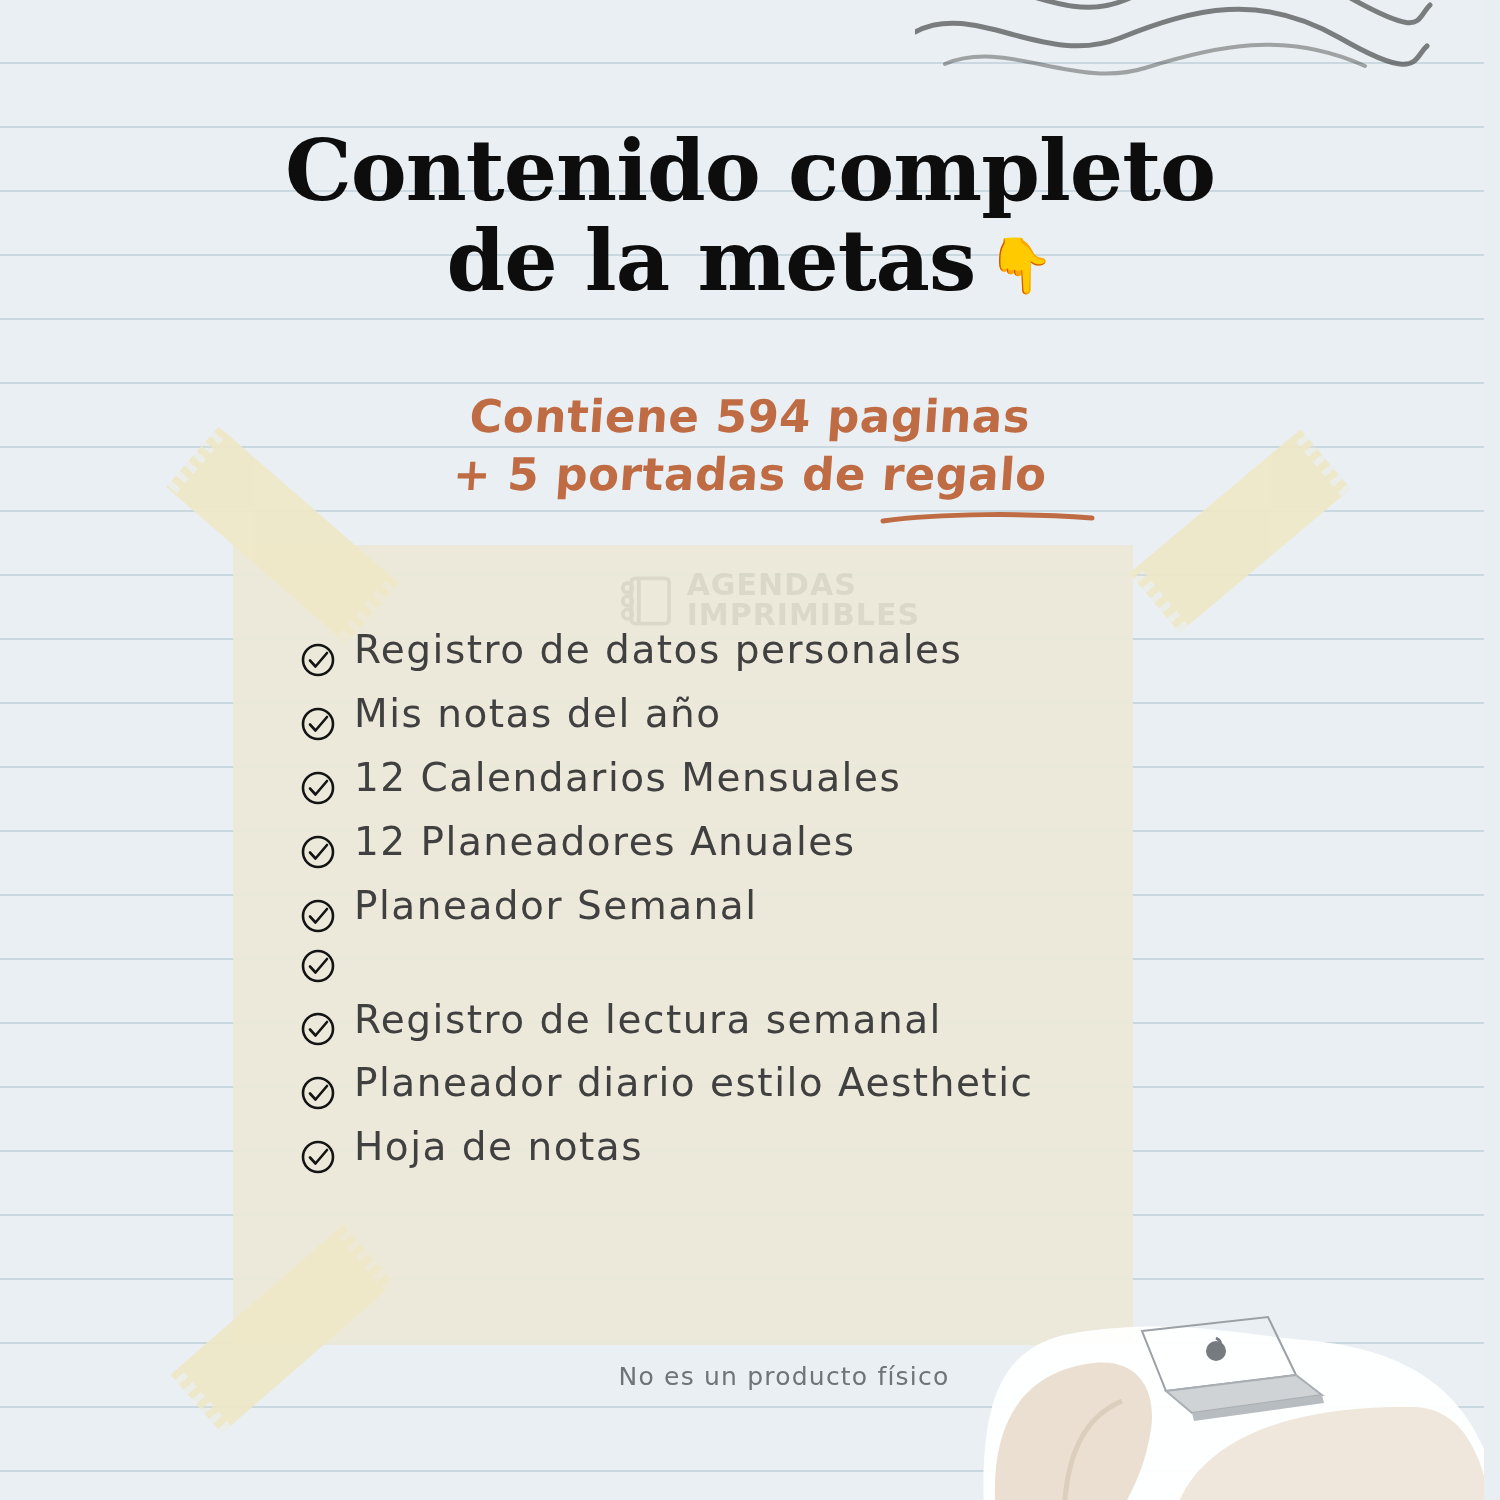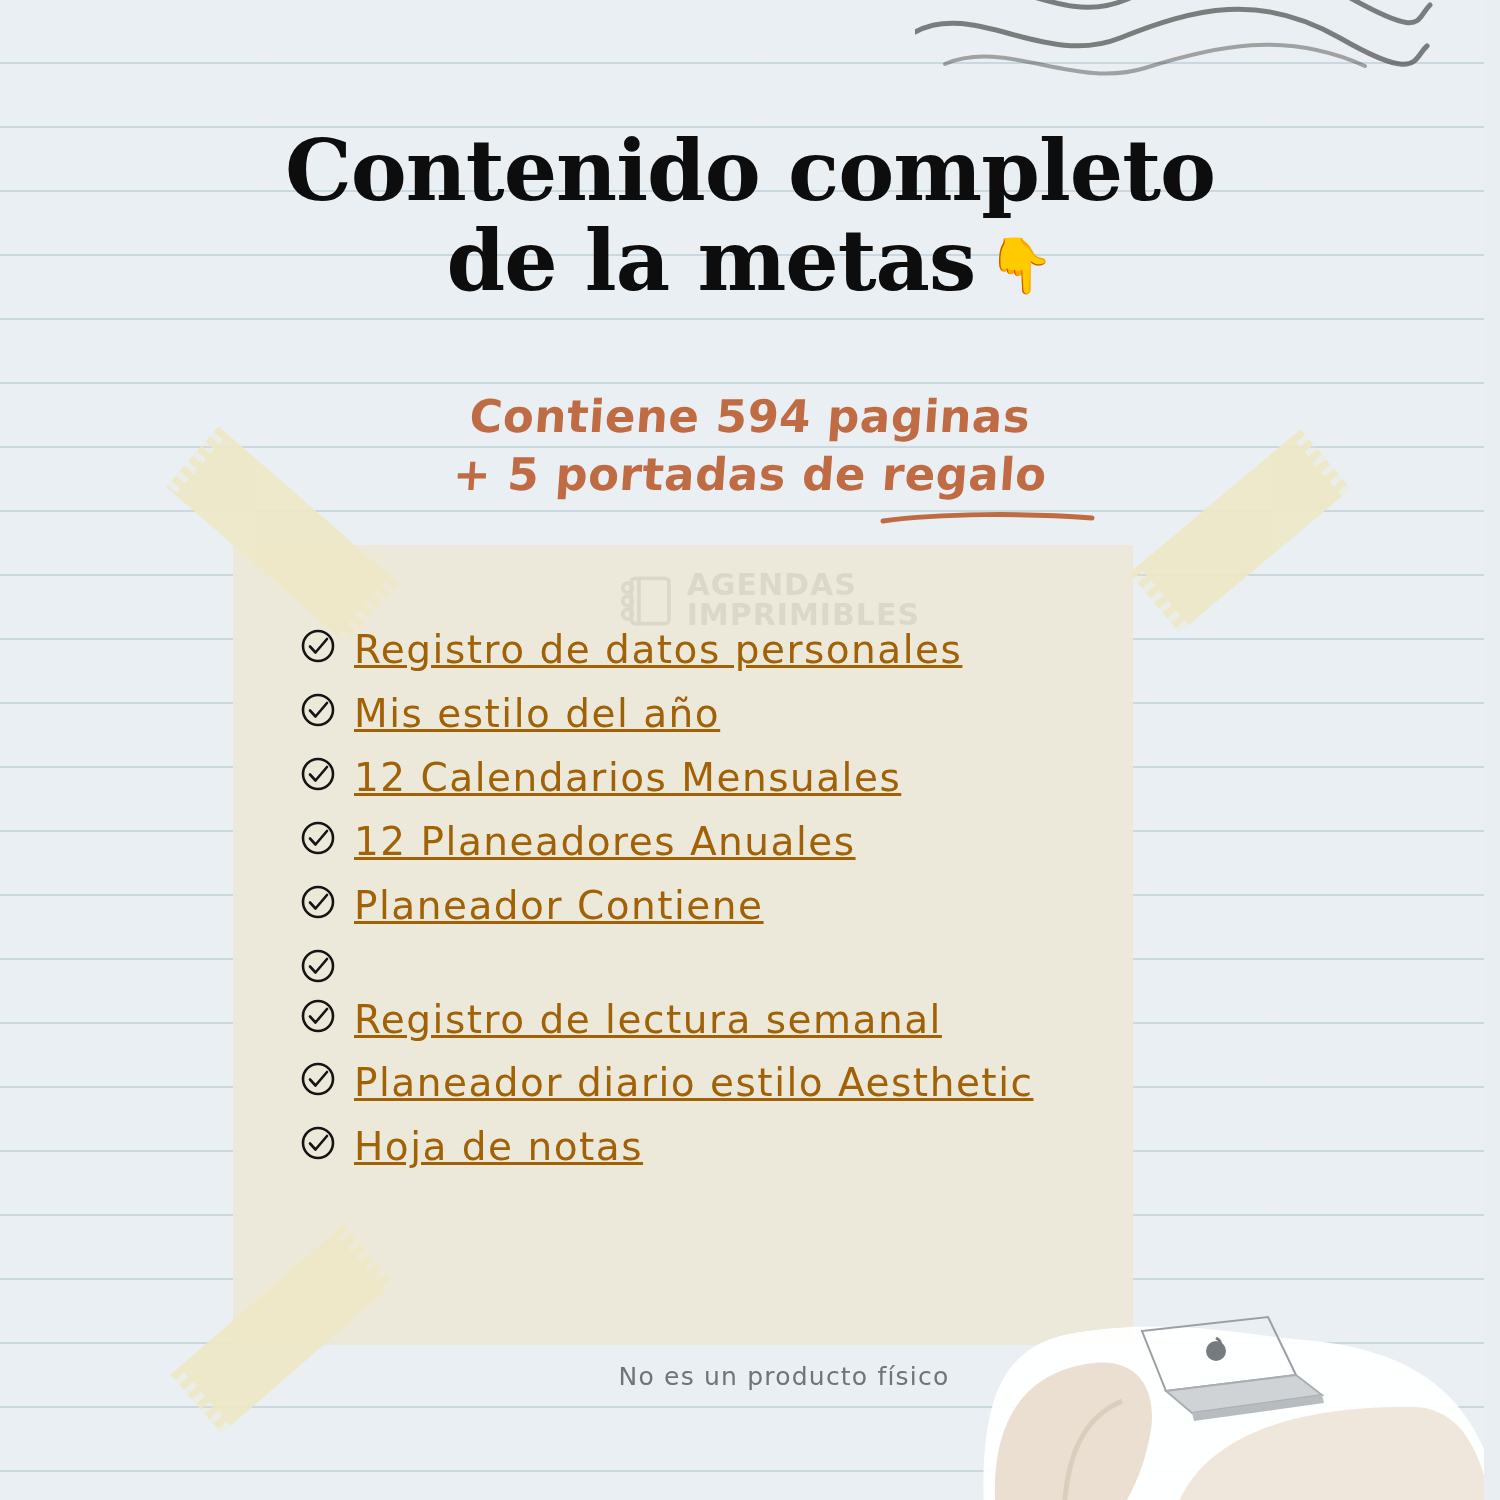--- a/index.html
+++ b/index.html
@@ -178,29 +178,28 @@
 
   
   #list {
     position: absolute;
     left: 300px;
     top: 625px;
     width: 860px;
   }
   .list-item {
     display: flex;
-    align-items: flex-start;
+    align-items: flex-end;
     gap: 18px;
     margin-bottom: 14px;
     font-family: "DejaVu Sans", sans-serif;
     font-size: 39px;
     letter-spacing: 1.5px;
-    color: #a16207;
+    color: #404040;
     line-height: 1.28;
-    text-decoration: underline;
   }
   .check-icon {
     flex: 0 0 auto;
     position: relative;
     top: 3px;
     width: 36px;
     height: 36px;
   }
   .item-label {
     white-space: nowrap;
@@ -283,42 +282,42 @@
         <circle cx="18" cy="18" r="15" stroke="#141414" stroke-width="2.6"></circle>
         <path d="M10 18.5 L15.5 24.5 L27 11" stroke="#141414" stroke-width="2.6" stroke-linecap="round" stroke-linejoin="round"></path>
       </svg>
       <span class="item-label">Registro de datos personales</span>
     </div>
     <div class="list-item">
       <svg class="check-icon" viewBox="0 0 36 36" fill="none">
         <circle cx="18" cy="18" r="15" stroke="#141414" stroke-width="2.6"></circle>
         <path d="M10 18.5 L15.5 24.5 L27 11" stroke="#141414" stroke-width="2.6" stroke-linecap="round" stroke-linejoin="round"></path>
       </svg>
-      <span class="item-label">Mis estilo del año</span>
+      <span class="item-label">Mis notas del año</span>
     </div>
     <div class="list-item">
       <svg class="check-icon" viewBox="0 0 36 36" fill="none">
         <circle cx="18" cy="18" r="15" stroke="#141414" stroke-width="2.6"></circle>
         <path d="M10 18.5 L15.5 24.5 L27 11" stroke="#141414" stroke-width="2.6" stroke-linecap="round" stroke-linejoin="round"></path>
       </svg>
       <span class="item-label">12 Calendarios Mensuales</span>
     </div>
     <div class="list-item">
       <svg class="check-icon" viewBox="0 0 36 36" fill="none">
         <circle cx="18" cy="18" r="15" stroke="#141414" stroke-width="2.6"></circle>
         <path d="M10 18.5 L15.5 24.5 L27 11" stroke="#141414" stroke-width="2.6" stroke-linecap="round" stroke-linejoin="round"></path>
       </svg>
       <span class="item-label">12 Planeadores Anuales</span>
     </div>
     <div class="list-item">
       <svg class="check-icon" viewBox="0 0 36 36" fill="none">
         <circle cx="18" cy="18" r="15" stroke="#141414" stroke-width="2.6"></circle>
         <path d="M10 18.5 L15.5 24.5 L27 11" stroke="#141414" stroke-width="2.6" stroke-linecap="round" stroke-linejoin="round"></path>
       </svg>
-      <span class="item-label">Planeador Contiene</span>
+      <span class="item-label">Planeador Semanal</span>
     </div>
     <div class="list-item">
       <svg class="check-icon" viewBox="0 0 36 36" fill="none">
         <circle cx="18" cy="18" r="15" stroke="#141414" stroke-width="2.6"></circle>
         <path d="M10 18.5 L15.5 24.5 L27 11" stroke="#141414" stroke-width="2.6" stroke-linecap="round" stroke-linejoin="round"></path>
       </svg>
     </div>
     <div class="list-item">
       <svg class="check-icon" viewBox="0 0 36 36" fill="none">
         <circle cx="18" cy="18" r="15" stroke="#141414" stroke-width="2.6"></circle>

